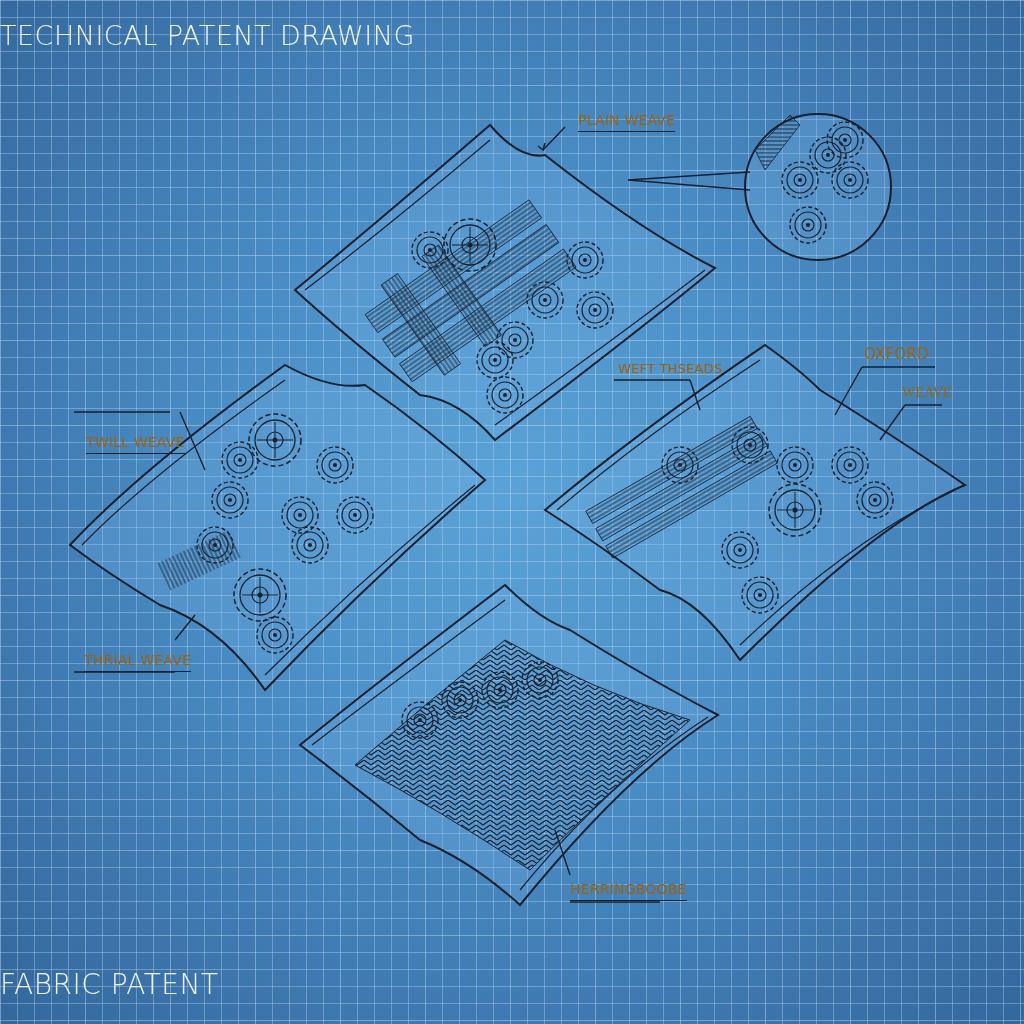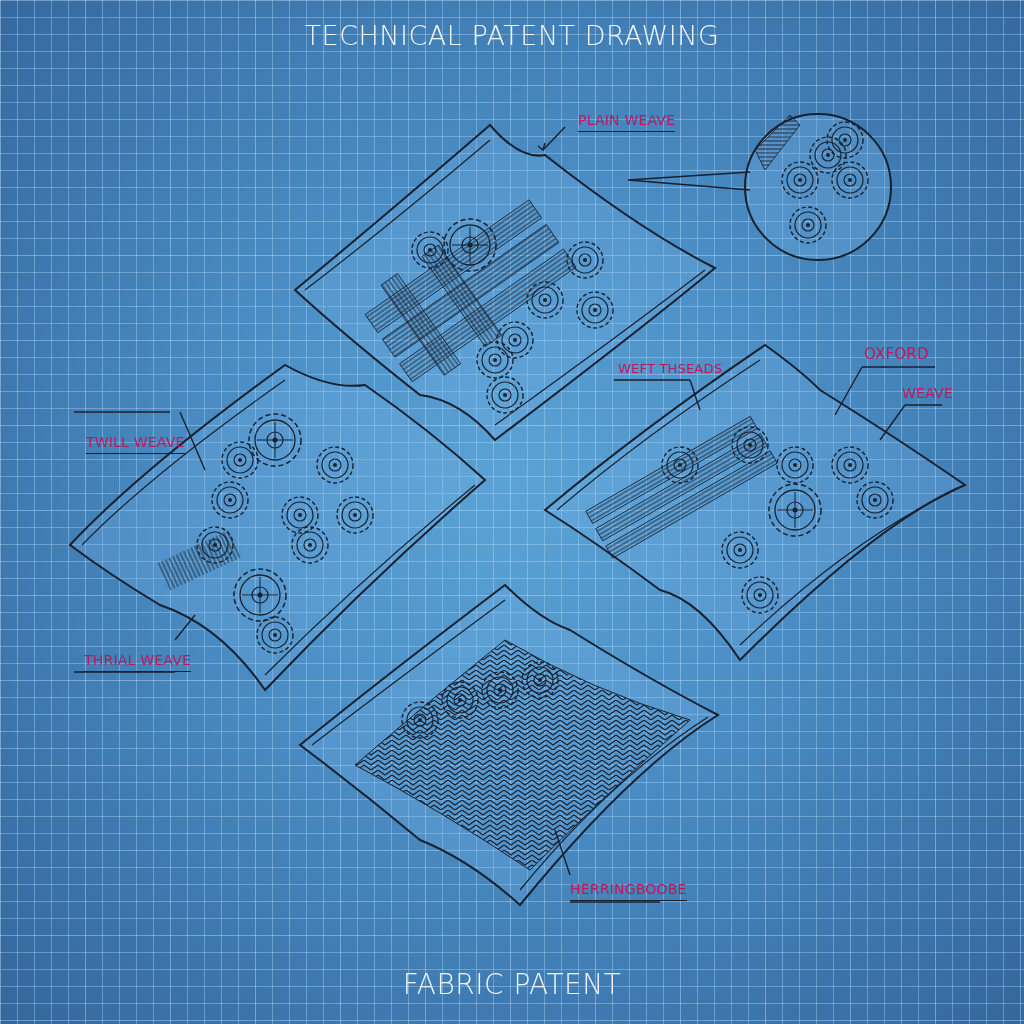--- a/index.html
+++ b/index.html
@@ -6,25 +6,25 @@
   body{width:1024px;height:1024px;overflow:hidden;position:relative;
     background: radial-gradient(ellipse at 50% 48%, #5ba3d6 0%, #4a8ec5 40%, #3a73aa 80%, #33679c 100%);
     font-family:"Liberation Sans", sans-serif;}
   .grid{position:absolute;inset:0;
     background-image:
       linear-gradient(rgba(200,225,250,0.35) 1px, transparent 1px),
       linear-gradient(90deg, rgba(200,225,250,0.35) 1px, transparent 1px),
       linear-gradient(rgba(200,225,250,0.12) 1px, transparent 1px),
       linear-gradient(90deg, rgba(200,225,250,0.12) 1px, transparent 1px);
     background-size:17px 17px,17px 17px,85px 85px,85px 85px;}
-  .title{position:absolute;left:0;right:0;text-align:center;color:#f2f6fb;
+  .title{position:absolute;left:0;right:0;color:#f2f6fb;
     font-family:"DejaVu Sans", sans-serif;font-weight:300;letter-spacing:0.5px;}
   #main-title{top:20px;font-size:27px;}
   #footer-title{top:968px;font-size:28px;}
-  .label{position:absolute;color:#be185d;font-family:"DejaVu Sans", sans-serif;font-size:14px;
+  .label{position:absolute;color:#a16207;font-family:"DejaVu Sans", sans-serif;font-size:14px;
     letter-spacing:0.2px;}
   .label.ul{border-bottom:1.6px solid #17202e;padding-bottom:3px;}
   svg.drawing{position:absolute;left:0;top:0;}
 </style>
 </head>
 <body>
 
 <div class="grid"></div>
 
 <div class="title" id="main-title">TECHNICAL PATENT DRAWING</div>
@@ -148,16 +148,16 @@
     <line x1="570" y1="902" x2="660" y2="902"></line>
     <line x1="570" y1="875" x2="555" y2="830"></line>
   </g>
 </svg>
 
 <div class="label ul" style="left:578px;top:112px;">PLAIN WEAVE</div>
 <div class="label ul" style="left:86px;top:390px;margin-top:44px;">TWILL WEAVE</div>
 <div class="label ul" style="left:84px;top:652px;text-align:center;">THRIAL WEAVE</div>
 <div class="label" style="left:618px;top:361px;font-size:13px;">WEFT THSEADS</div>
 <div class="label" style="left:864px;top:345px;font-size:15px;">OXFORD</div>
-<div class="label" style="left:902px;top:385px;">WEAVE</div>
+<div class="label" style="left:902px;top:385px;font-family:Liberation Serif, serif;">WEAVE</div>
 <div class="label ul" style="left:570px;top:881px;text-align:center;">HERRINGBOOBE</div>
 
 <div class="title" id="footer-title">FABRIC PATENT</div>
 
 </body></html>

